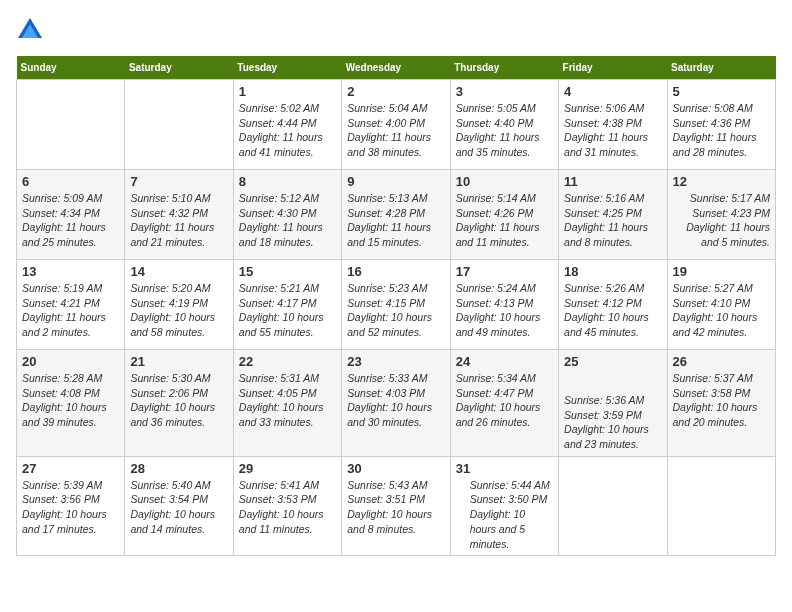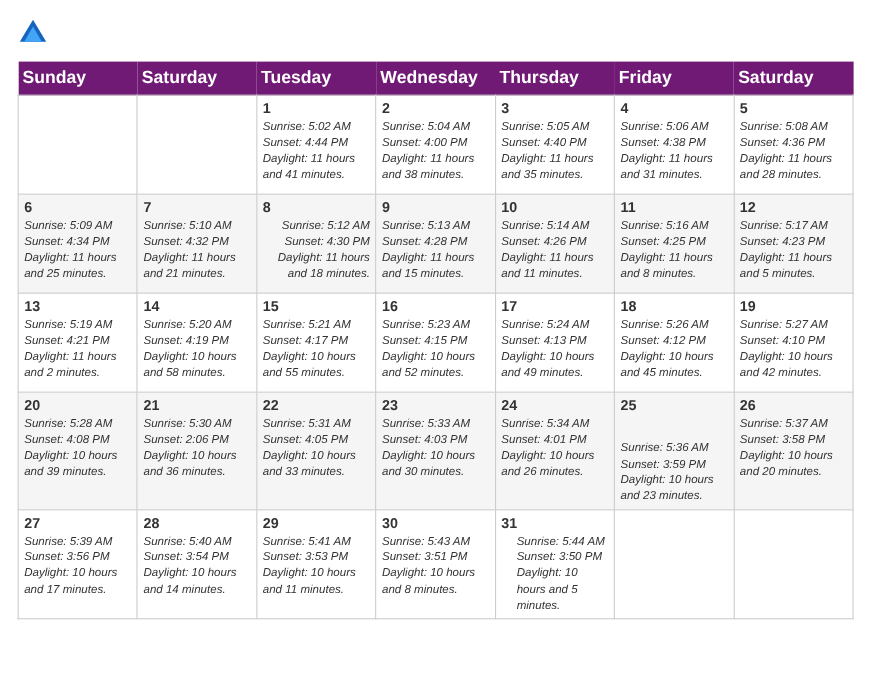--- a/index.html
+++ b/index.html
@@ -51,25 +51,25 @@
     .location-title {
       font-size: 16px;
       color: #555;
     }
     table {
       width: 100%;
       border-collapse: collapse;
       font-size: 11px;
     }
     thead tr th {
-      background: #701a75;
+      background: #4d7c0f;
       color: #fff;
       padding: 6px 4px;
       text-align: left;
-      font-size: 16px;
+      font-size: 10px;
       font-weight: bold;
     }
     tbody tr td {
       border: 1px solid #ccc;
       vertical-align: top;
       padding: 4px 5px;
       height: 90px;
       width: 108px;
       color: #333;
     }
@@ -170,21 +170,21 @@
 Daylight: 11 hours and 25 minutes.</div>
         </td>
         <td>
           <span class="day-number">7</span>
           <div class="cell-text" style="white-space: pre-line;">Sunrise: 5:10 AM
 Sunset: 4:32 PM
 Daylight: 11 hours and 21 minutes.</div>
         </td>
         <td>
           <span class="day-number">8</span>
-          <div class="cell-text" style="white-space: pre-line; text-align: right;">Sunrise: 5:12 AM
+          <div class="cell-text" style="white-space: pre-line;">Sunrise: 5:12 AM
 Sunset: 4:30 PM
 Daylight: 11 hours and 18 minutes.</div>
         </td>
         <td>
           <span class="day-number">9</span>
           <div class="cell-text" style="white-space: pre-line;">Sunrise: 5:13 AM
 Sunset: 4:28 PM
 Daylight: 11 hours and 15 minutes.</div>
         </td>
         <td>
@@ -194,21 +194,21 @@
 Daylight: 11 hours and 11 minutes.</div>
         </td>
         <td>
           <span class="day-number">11</span>
           <div class="cell-text" style="white-space: pre-line;">Sunrise: 5:16 AM
 Sunset: 4:25 PM
 Daylight: 11 hours and 8 minutes.</div>
         </td>
         <td>
           <span class="day-number">12</span>
-          <div class="cell-text" style="white-space: pre-line;">Sunrise: 5:17 AM
+          <div class="cell-text" style="white-space: pre-line; text-align: right;">Sunrise: 5:17 AM
 Sunset: 4:23 PM
 Daylight: 11 hours and 5 minutes.</div>
         </td>
       </tr>
       <tr>
         <td>
           <span class="day-number">13</span>
           <div class="cell-text" style="white-space: pre-line;">Sunrise: 5:19 AM
 Sunset: 4:21 PM
 Daylight: 11 hours and 2 minutes.</div>
@@ -271,21 +271,21 @@
         </td>
         <td>
           <span class="day-number">23</span>
           <div class="cell-text" style="white-space: pre-line;">Sunrise: 5:33 AM
 Sunset: 4:03 PM
 Daylight: 10 hours and 30 minutes.</div>
         </td>
         <td>
           <span class="day-number">24</span>
           <div class="cell-text" style="white-space: pre-line;">Sunrise: 5:34 AM
-Sunset: 4:01 PM
+Sunset: 4:47 PM
 Daylight: 10 hours and 26 minutes.</div>
         </td>
         <td>
           <span class="day-number">25</span>
           <div class="cell-text" style="white-space: pre-line; margin-top: 24px;">Sunrise: 5:36 AM
 Sunset: 3:59 PM
 Daylight: 10 hours and 23 minutes.</div>
         </td>
         <td>
           <span class="day-number">26</span>

